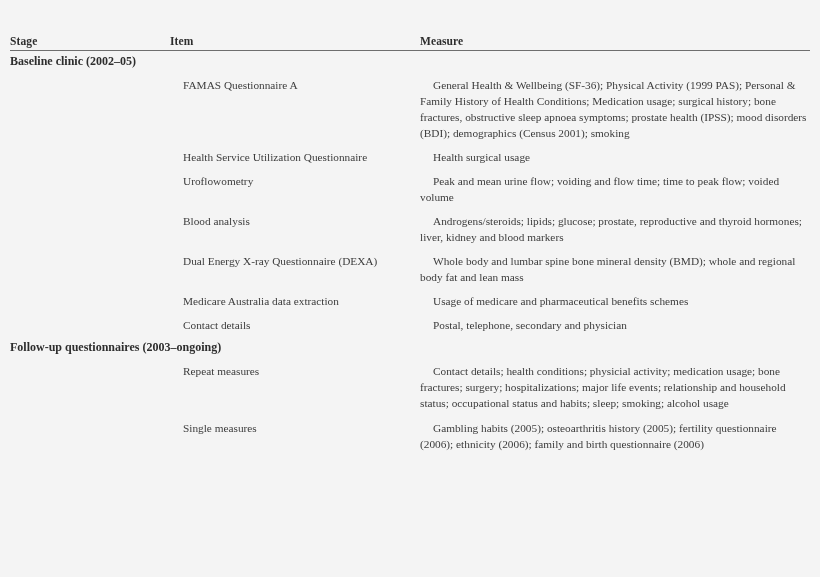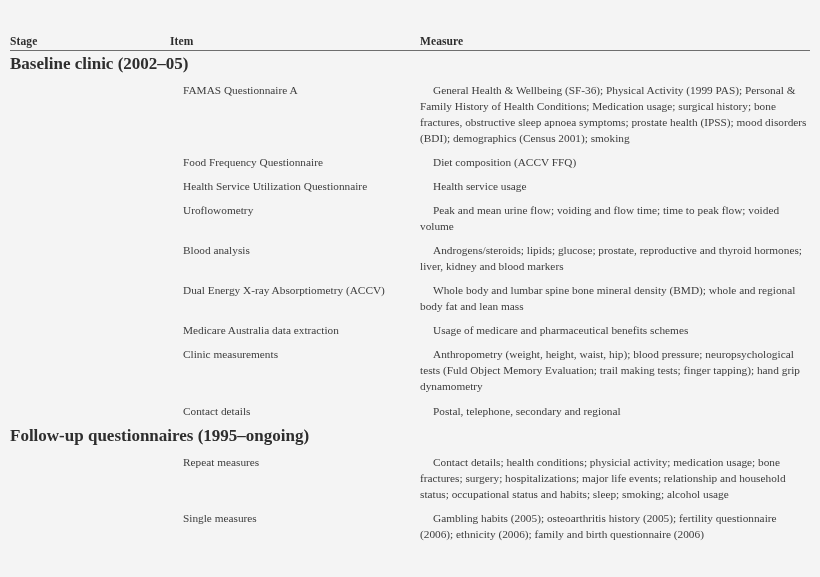--- a/index.html
+++ b/index.html
@@ -40,21 +40,21 @@
     letter-spacing: 0.1px;
     color: #2e2e2e;
     margin-top: 40px;
   }
   thead tr.header-row th {
     border-bottom: 1.6px solid #6e6e6e;
   }
 
   tr.section-row td {
     font-weight: bold;
-    font-size: 17px;
+    font-size: 12px;
     padding: 3px 0 4px 0;
     color: #2e2e2e;
     white-space: nowrap;
   }
 
   tr.data-row td {
     font-size: 11.3px;
     line-height: 1.42;
     padding: 4px 0 4px 0;
     vertical-align: top;
@@ -97,61 +97,51 @@
         <td colspan="3">Baseline clinic (2002–05)</td>
       </tr>
 
       <tr class="data-row">
         <td></td>
         <td class="cell-item"><span class="hang">FAMAS Questionnaire A</span></td>
         <td class="cell-measure"><span class="hang">General Health &amp; Wellbeing (SF-36); Physical Activity (1999 PAS); Personal &amp; Family History of Health Conditions; Medication usage; surgical history; bone fractures, obstructive sleep apnoea symptoms; prostate health (IPSS); mood disorders (BDI); demographics (Census 2001); smoking</span></td>
       </tr>
       <tr class="data-row">
         <td></td>
-        <td class="cell-item"><span class="hang">Food Frequency Questionnaire</span></td>
-        <td class="cell-measure"><span class="hang">Diet composition (ACCV FFQ)</span></td>
-      </tr>
-      <tr class="data-row">
-        <td></td>
         <td class="cell-item"><span class="hang">Health Service Utilization Questionnaire</span></td>
-        <td class="cell-measure"><span class="hang">Health service usage</span></td>
+        <td class="cell-measure"><span class="hang">Health surgical usage</span></td>
       </tr>
       <tr class="data-row">
         <td></td>
         <td class="cell-item"><span class="hang">Uroflowometry</span></td>
         <td class="cell-measure"><span class="hang">Peak and mean urine flow; voiding and flow time; time to peak flow; voided volume</span></td>
       </tr>
       <tr class="data-row">
         <td></td>
         <td class="cell-item"><span class="hang">Blood analysis</span></td>
         <td class="cell-measure"><span class="hang">Androgens/steroids; lipids; glucose; prostate, reproductive and thyroid hormones; liver, kidney and blood markers</span></td>
       </tr>
       <tr class="data-row">
         <td></td>
-        <td class="cell-item"><span class="hang">Dual Energy X-ray Absorptiometry (ACCV)</span></td>
+        <td class="cell-item"><span class="hang">Dual Energy X-ray Questionnaire (DEXA)</span></td>
         <td class="cell-measure"><span class="hang">Whole body and lumbar spine bone mineral density (BMD); whole and regional body fat and lean mass</span></td>
       </tr>
       <tr class="data-row">
         <td></td>
         <td class="cell-item"><span class="hang">Medicare Australia data extraction</span></td>
         <td class="cell-measure"><span class="hang">Usage of medicare and pharmaceutical benefits schemes</span></td>
       </tr>
       <tr class="data-row">
         <td></td>
-        <td class="cell-item"><span class="hang">Clinic measurements</span></td>
-        <td class="cell-measure"><span class="hang">Anthropometry (weight, height, waist, hip); blood pressure; neuropsychological tests (Fuld Object Memory Evaluation; trail making tests; finger tapping); hand grip dynamometry</span></td>
-      </tr>
-      <tr class="data-row">
-        <td></td>
         <td class="cell-item"><span class="hang">Contact details</span></td>
-        <td class="cell-measure"><span class="hang">Postal, telephone, secondary and regional</span></td>
+        <td class="cell-measure"><span class="hang">Postal, telephone, secondary and physician</span></td>
       </tr>
 
       <tr class="section-row">
-        <td colspan="3">Follow-up questionnaires (1995–ongoing)</td>
+        <td colspan="3">Follow-up questionnaires (2003–ongoing)</td>
       </tr>
 
       <tr class="data-row">
         <td></td>
         <td class="cell-item"><span class="hang">Repeat measures</span></td>
         <td class="cell-measure"><span class="hang">Contact details; health conditions; physicial activity; medication usage; bone fractures; surgery; hospitalizations; major life events; relationship and household status; occupational status and habits; sleep; smoking; alcohol usage</span></td>
       </tr>
       <tr class="data-row">
         <td></td>
         <td class="cell-item"><span class="hang">Single measures</span></td>

